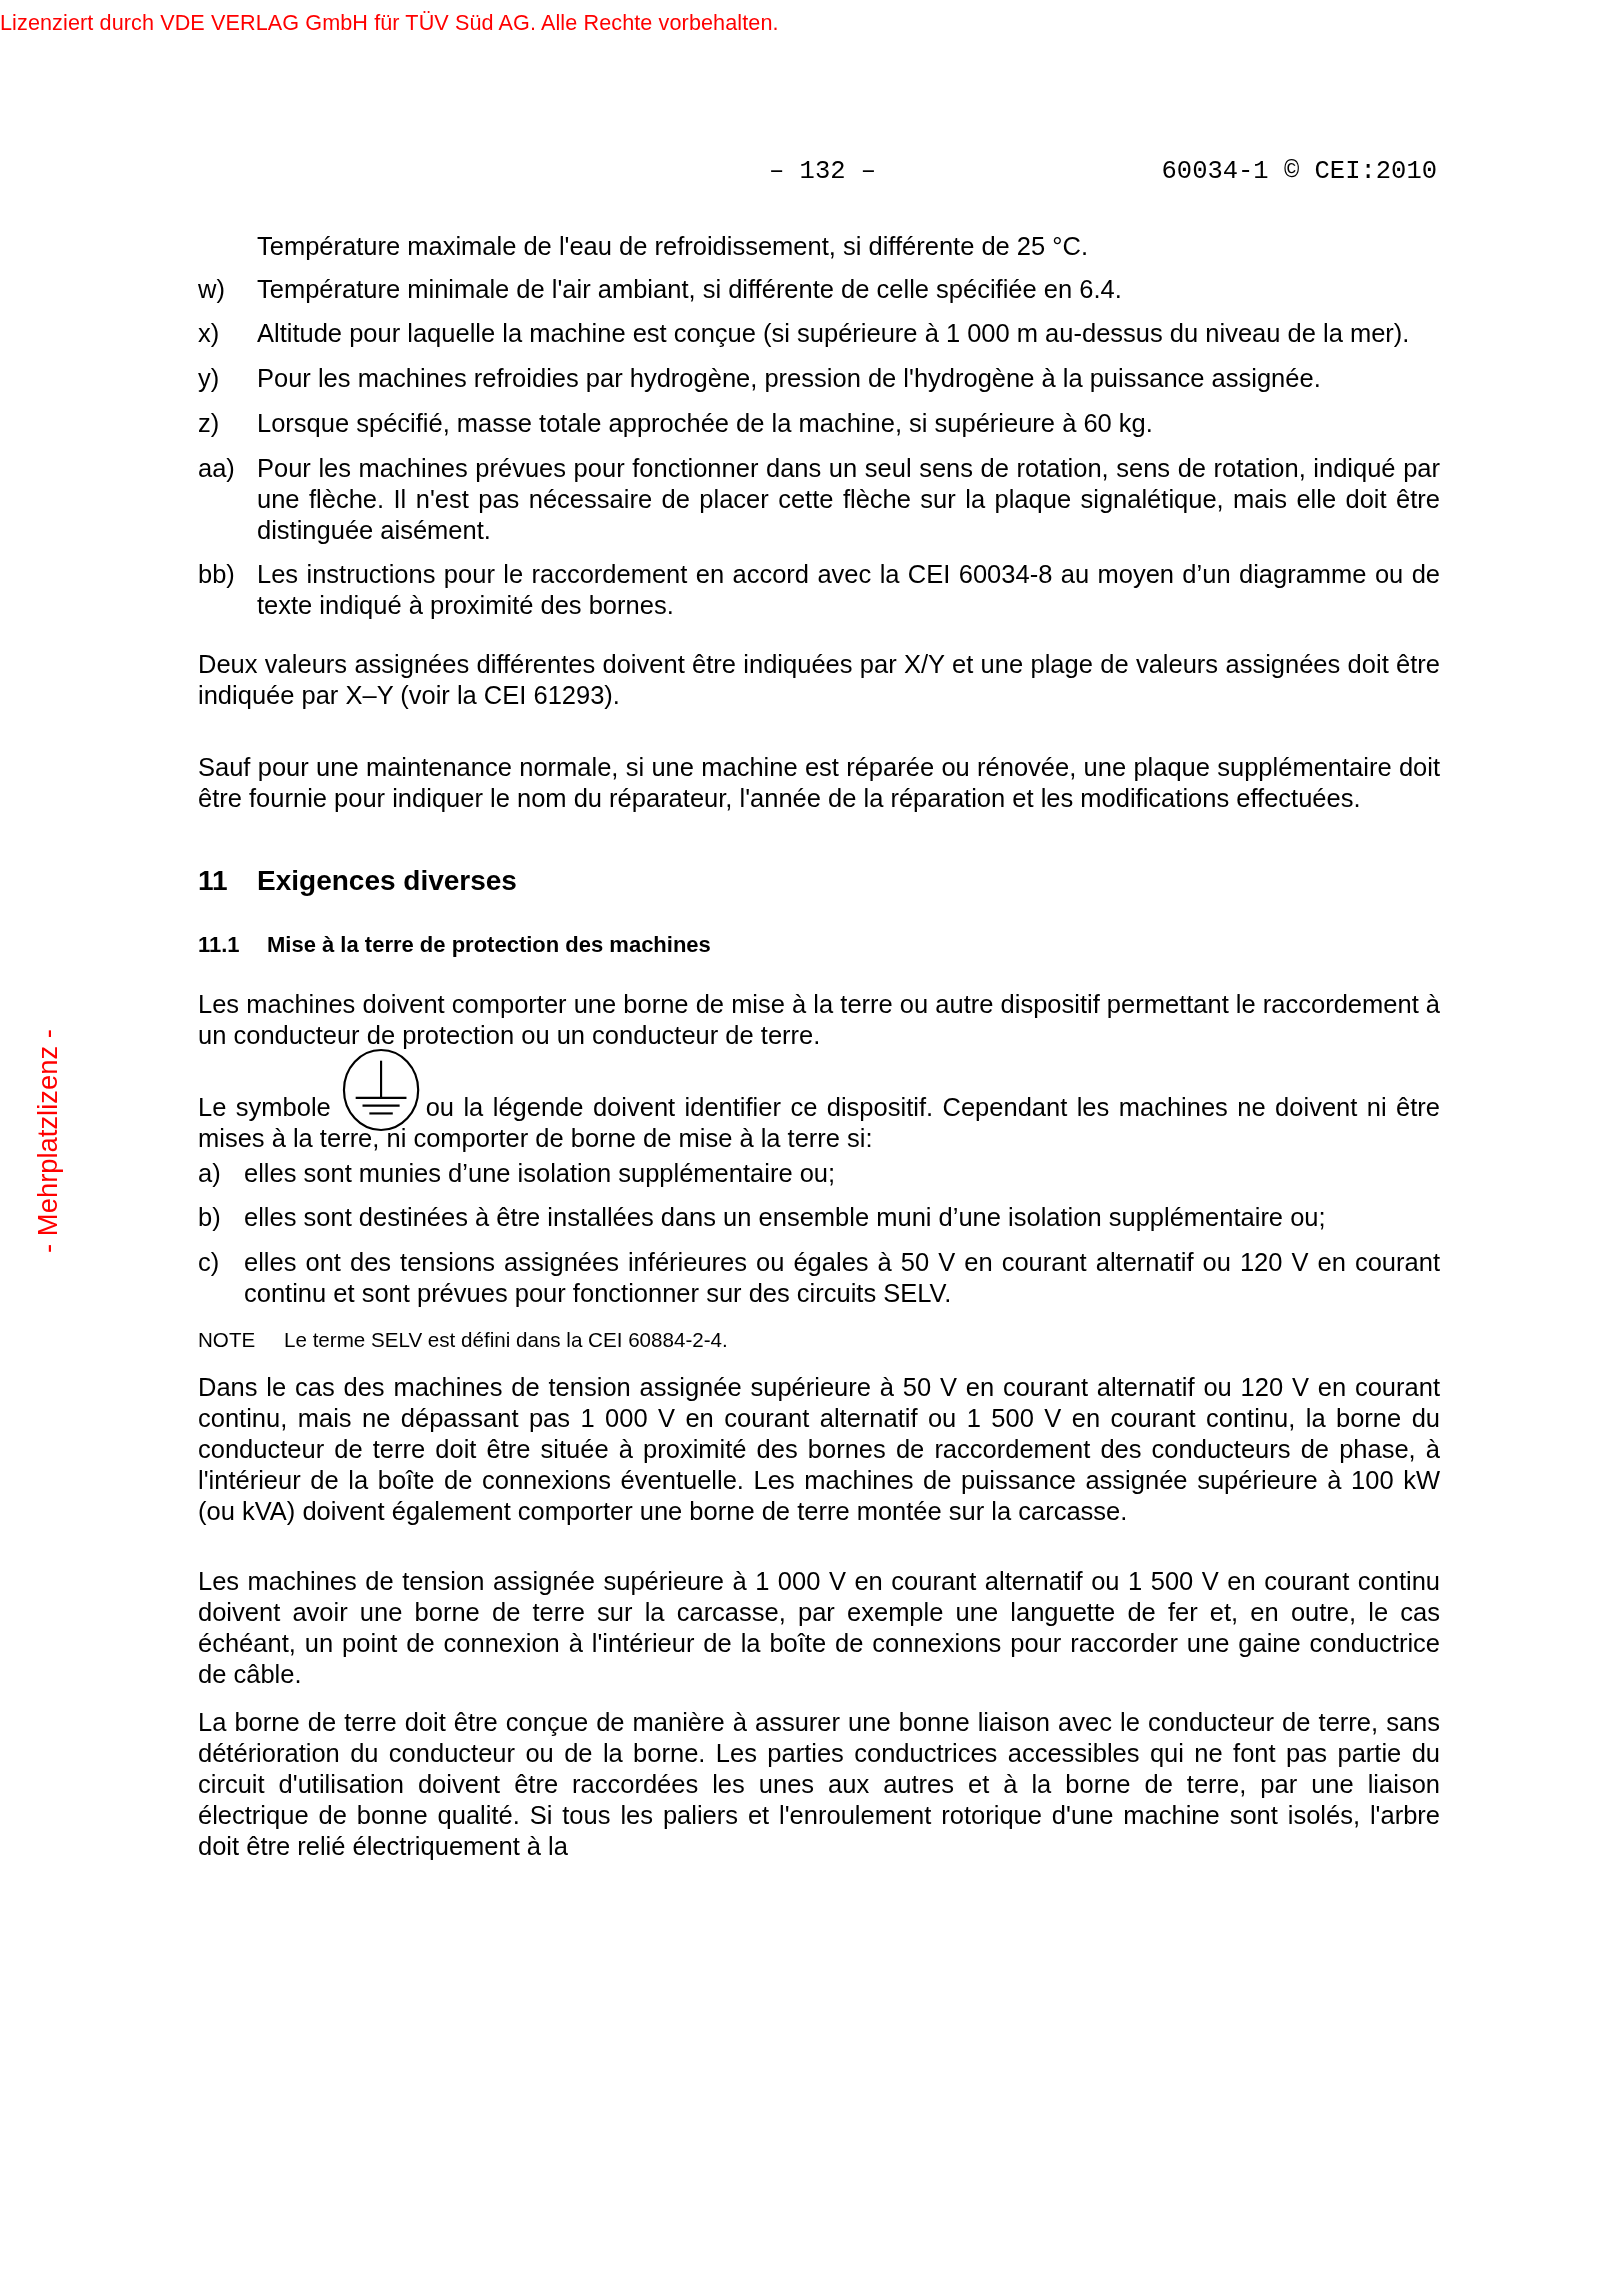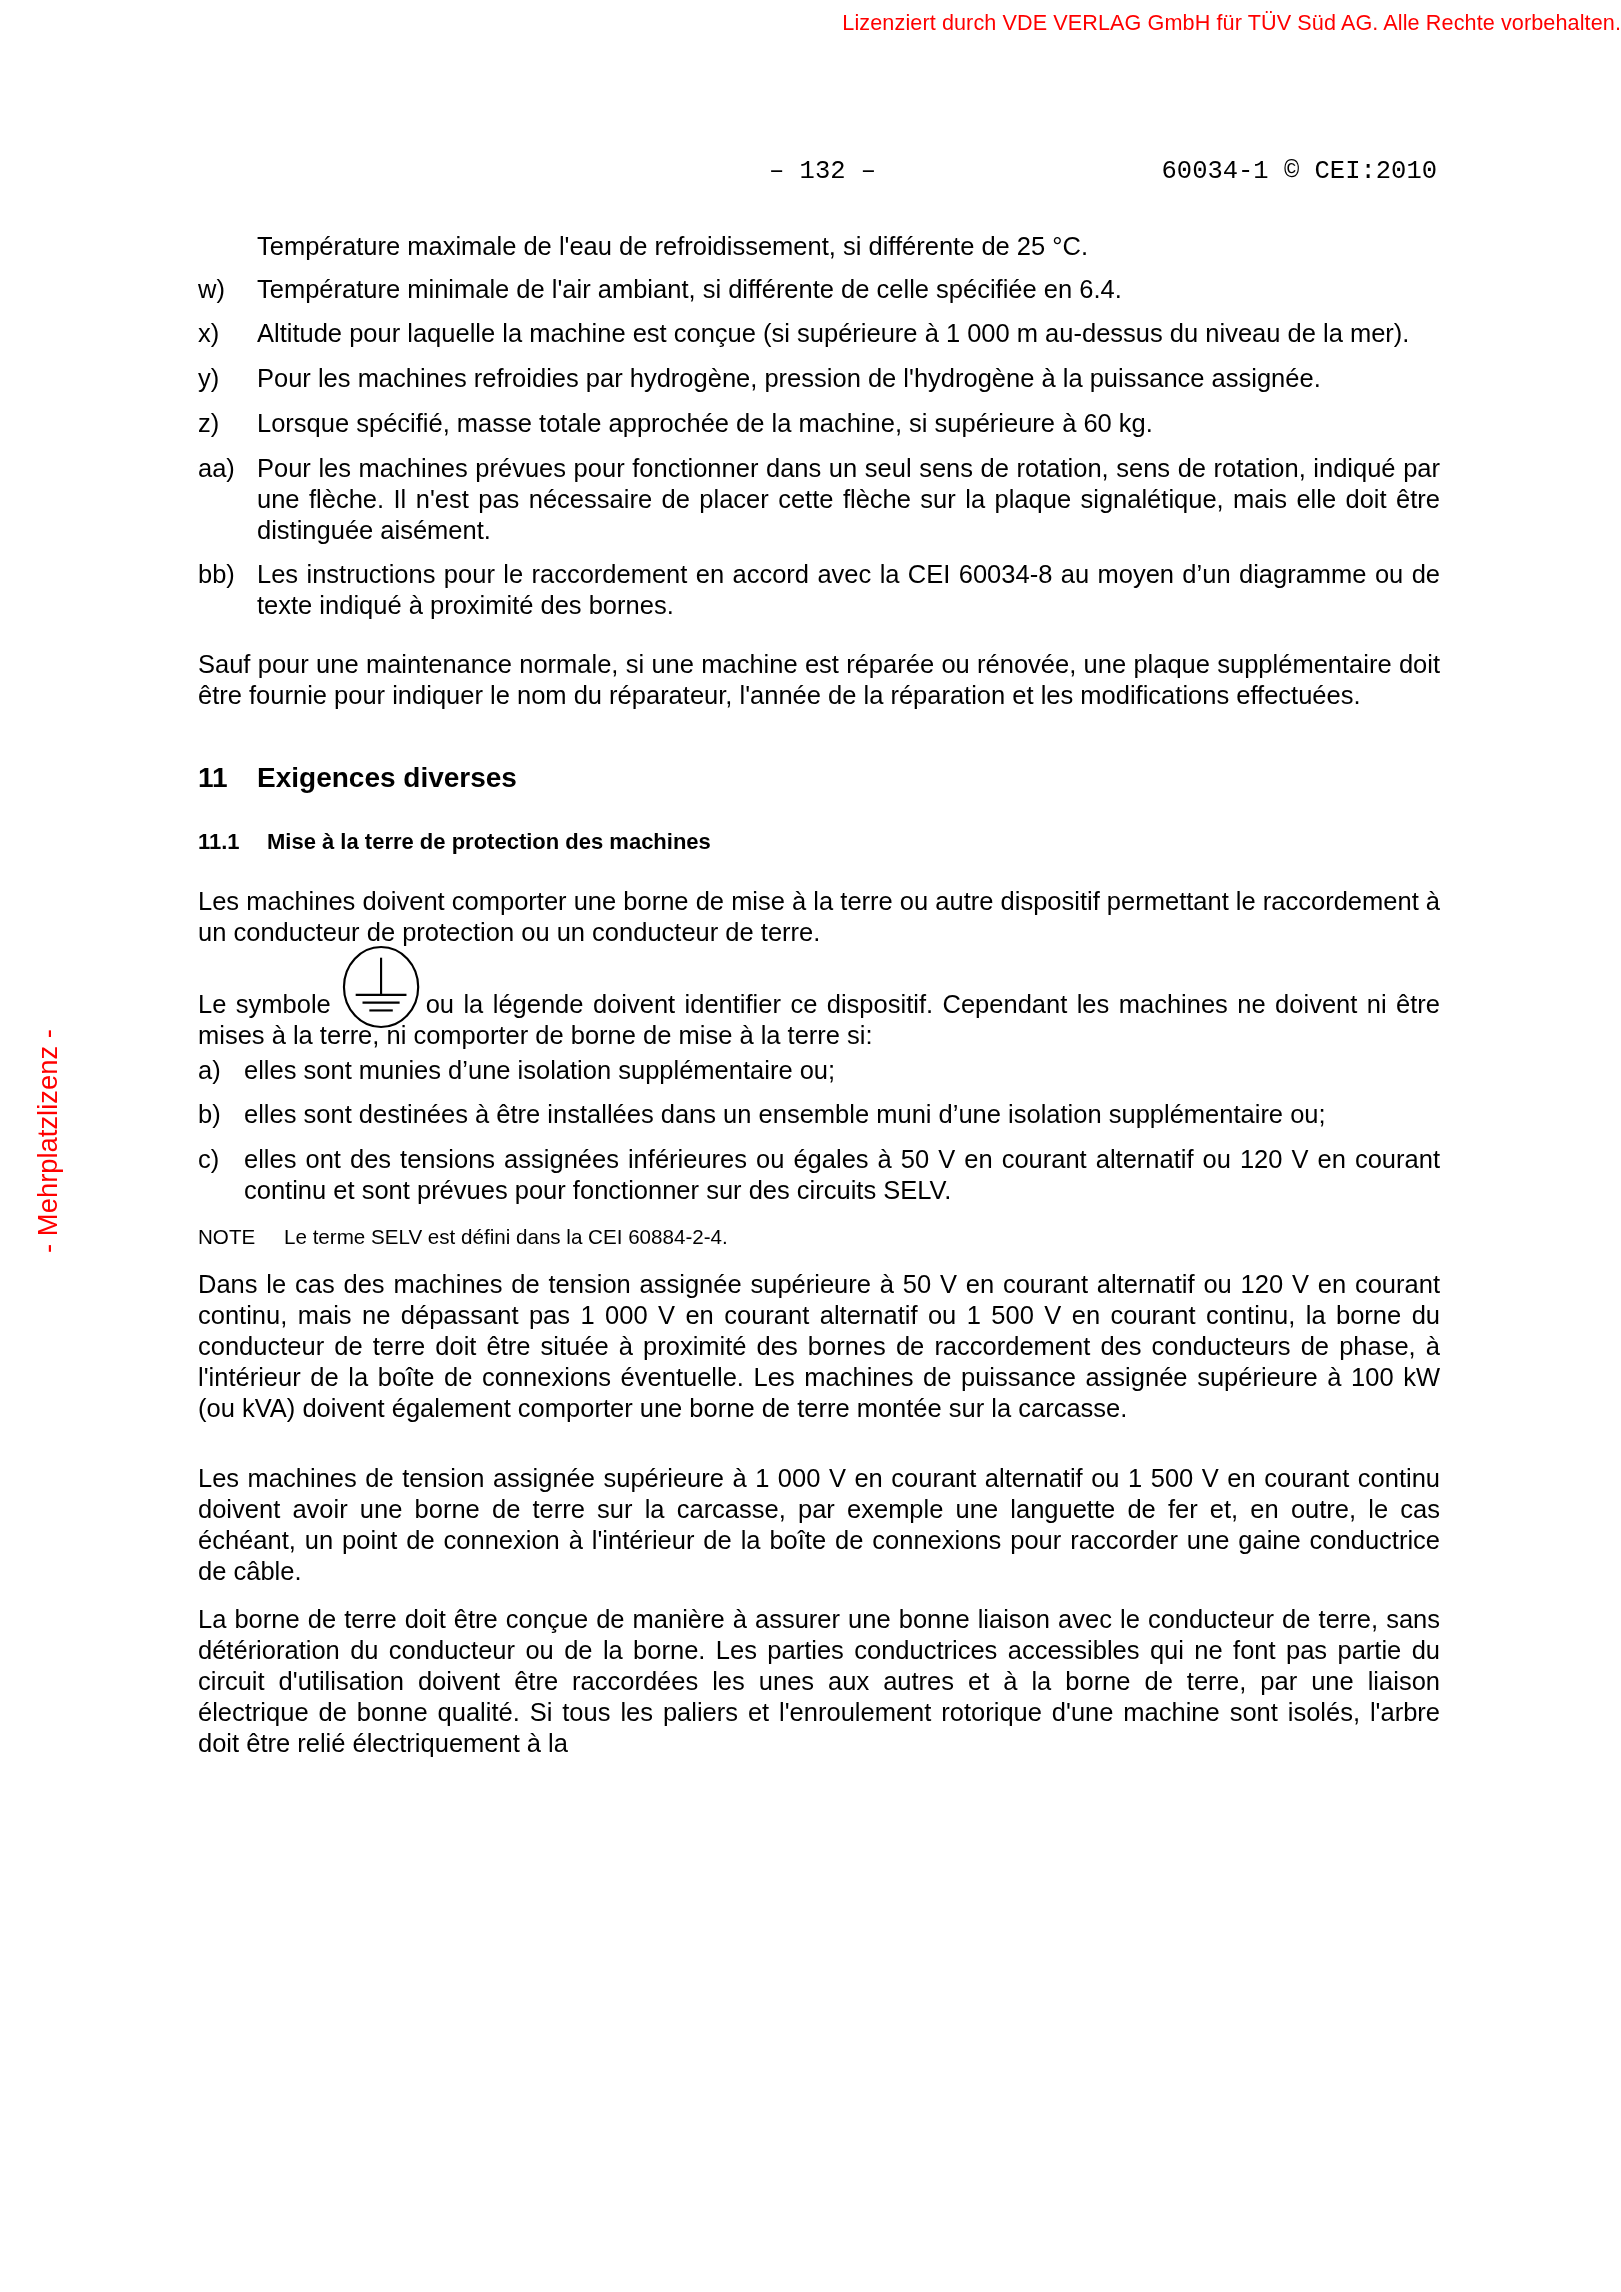--- a/index.html
+++ b/index.html
@@ -1,21 +1,21 @@
 <!DOCTYPE html>
 <html><head>
   <meta charset="utf-8">
   <style>
     html, body { margin: 0; padding: 0; background: #ffffff; }
     body {
       width: 1621px; height: 2293px; position: relative; overflow: hidden;
       font-family: "Liberation Sans", sans-serif; color: #000;
     }
     .watermark-top {
-      position: absolute; top: 9.8px; left: 0; width: 1621px; text-align: right;
+      position: absolute; top: 9.8px; left: 0; width: 1621px; text-align: left;
       color: #ff0000; font-size: 21.6px; letter-spacing: 0.1px;
     }
     .watermark-side {
       position: absolute; left: 48px; top: 1141px;
       transform: translate(-50%, -50%) rotate(-90deg);
       color: #ff0000; font-size: 27.4px; white-space: nowrap;
     }
     .page-header {
       position: absolute; top: 157px; left: 0; width: 1621px; height: 33px;
       font-size: 25.5px;
@@ -79,20 +79,21 @@
   </div>
   <div class="item">
     <span class="lbl">aa)</span>
     <span>Pour les machines prévues pour fonctionner dans un seul sens de rotation, sens de rotation, indiqué par une flèche. Il n'est pas nécessaire de placer cette flèche sur la plaque signalétique, mais elle doit être distinguée aisément.</span>
   </div>
   <div class="item" style="margin-bottom:27.4px;">
     <span class="lbl">bb)</span>
     <span>Les instructions pour le raccordement en accord avec la CEI 60034-8 au moyen d’un diagramme ou de texte indiqué à proximité des bornes.</span>
   </div>
 
+  <p class="para" style="margin-bottom:41px;">Deux valeurs assignées différentes doivent être indiquées par X/Y et une plage de valeurs assignées doit être indiquée par X–Y (voir la CEI 61293).</p>
   <p class="para" style="margin-bottom:51px;">Sauf pour une maintenance normale, si une machine est réparée ou rénovée, une plaque supplémentaire doit être fournie pour indiquer le nom du réparateur, l'année de la réparation et les modifications effectuées.</p>
 
   <h1 class="h1" style="margin-bottom:33px;">
     <span class="num">11</span><span>Exigences diverses</span>
   </h1>
 
   <h2 class="h2" style="margin-bottom:29px;">
     <span class="num">11.1</span><span>Mise à la terre de protection des machines</span>
   </h2>
 

